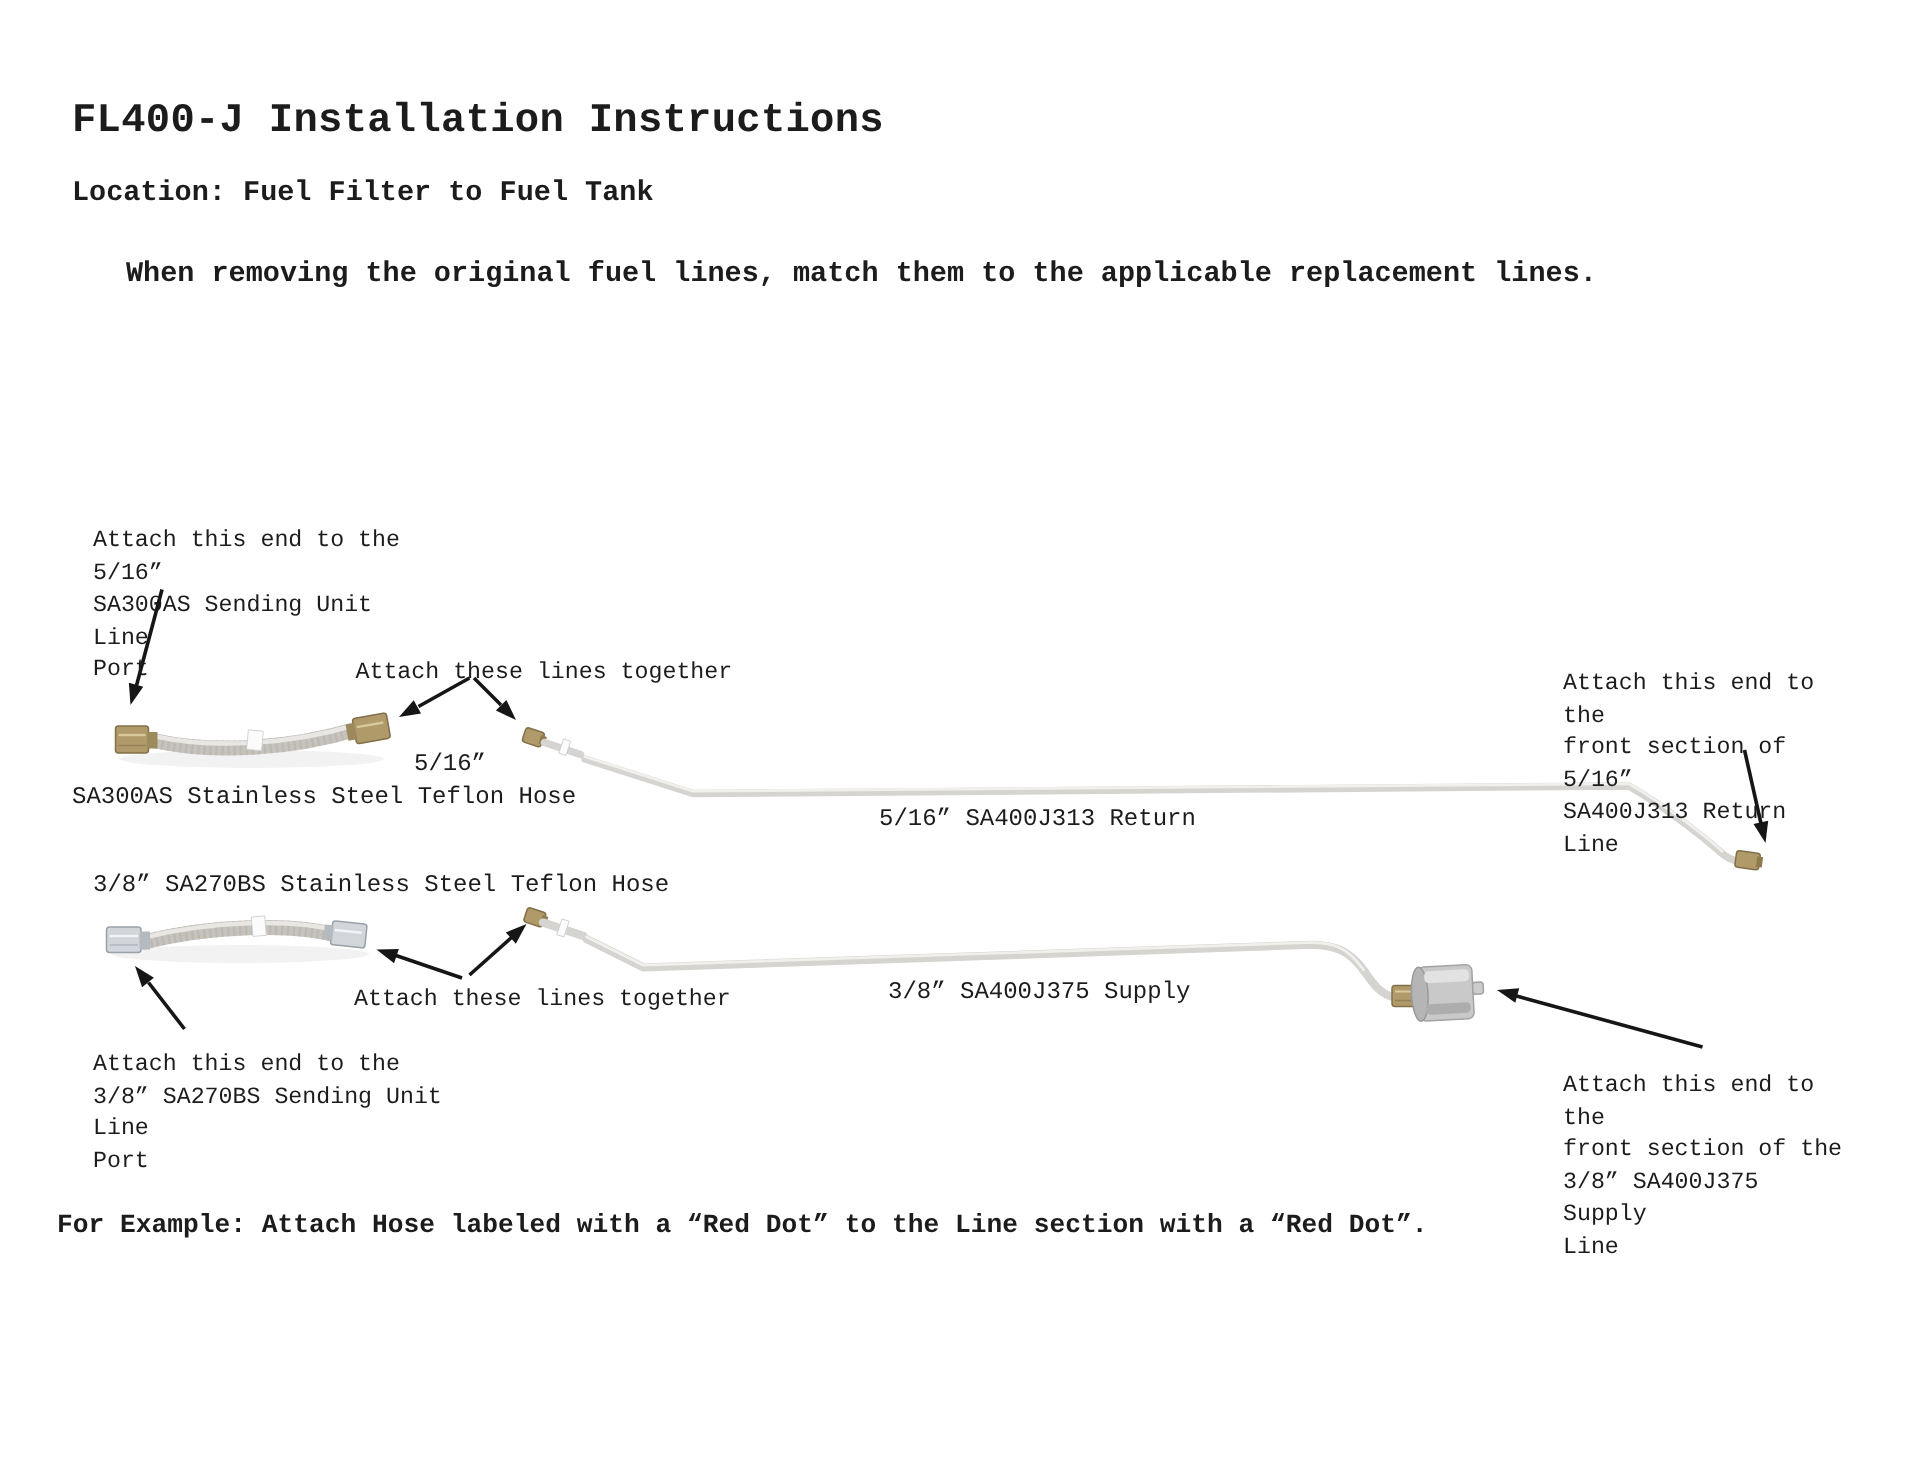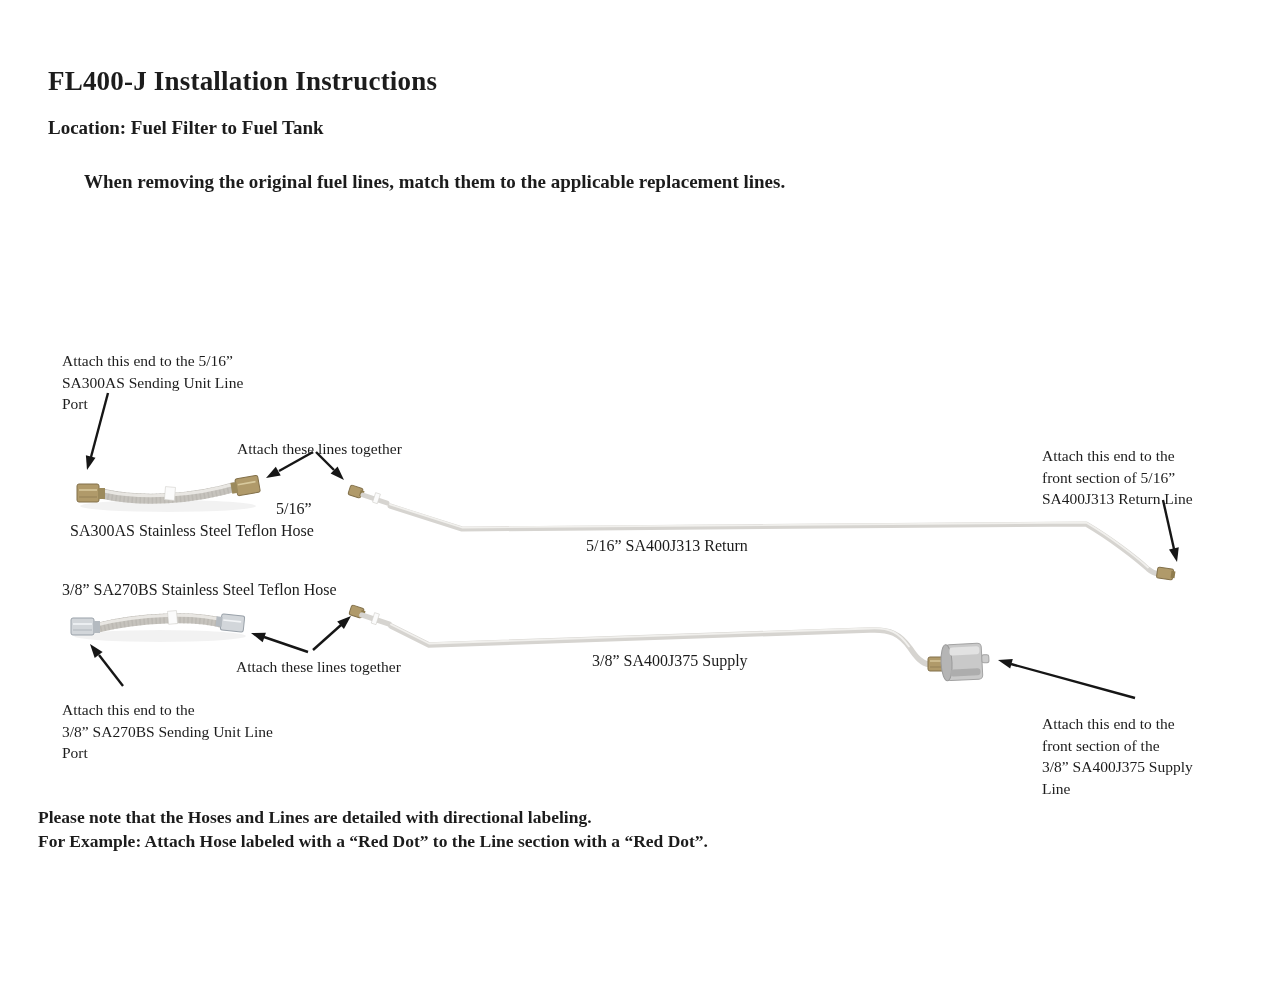--- a/index.html
+++ b/index.html
@@ -1,18 +1,18 @@
 <!DOCTYPE html>
 <html><head>
 <meta charset="utf-8">
 <style>
   html,body{margin:0;padding:0;background:#ffffff;}
   .page{
     position:relative;width:1280px;height:963px;background:#ffffff;
-    font-family:Liberation Serif, serif;color:#1c1c1c;overflow:hidden;
+    font-family:Liberation Mono, monospace;color:#1c1c1c;overflow:hidden;
   }
   .abs{position:absolute;}
   .title{font-size:27px;font-weight:700;letter-spacing:.2px;}
   .h2{font-size:19px;font-weight:700;}
   .note{font-size:15.5px;line-height:21.5px;white-space:pre-line;margin-top:10px;}
   .lbl{font-size:16px;}
   .footer-line{font-size:17.5px;font-weight:700;line-height:24px;}
   svg.diagram{position:absolute;left:0;top:0;}
   .arrow line{stroke:#161616;stroke-width:2.4;}
   .arrow polygon{fill:#161616;stroke:none;}
@@ -158,21 +158,21 @@
   <div class="abs h2" style="left:48px;top:171px;margin-left:36px;">When removing the original fuel lines, match them to the applicable replacement lines.</div>
 
   <div class="abs note" style="left:62px;top:340px;width:230px;">Attach this end to the 5/16”
 SA300AS Sending Unit Line
 Port</div>
 
   <div class="abs note" style="left:237px;top:428px;">Attach these lines together</div>
 
   <div class="abs lbl" style="left:276px;top:500px;">5/16”</div>
 
-  <div class="abs lbl" style="left:70px;top:522px;">SA300AS Stainless Steel Teflon Hose</div>
+  <div class="abs lbl" style="left:48px;top:522px;">SA300AS Stainless Steel Teflon Hose</div>
 
   <div class="abs lbl" style="left:62px;top:581px;">3/8” SA270BS Stainless Steel Teflon Hose</div>
 
   <div class="abs note" style="left:236px;top:646px;">Attach these lines together</div>
 
   <div class="abs note" style="left:62px;top:689px;width:250px;">Attach this end to the
 3/8” SA270BS Sending Unit Line
 Port</div>
 
   <div class="abs lbl" style="left:586px;top:537px;">5/16” SA400J313 Return</div>
@@ -182,17 +182,16 @@
   <div class="abs note" style="left:1042px;top:435px;width:190px;">Attach this end to the
 front section of 5/16”
 SA400J313 Return Line</div>
 
   <div class="abs note" style="left:1042px;top:703px;width:190px;">Attach this end to the
 front section of the
 3/8” SA400J375 Supply
 Line</div>
 
   <div class="abs" style="left:38px;top:805px;">
-    <div class="footer-line">Please note that the Hoses and Lines are detailed with directional labeling.</div>
     <div class="footer-line">For Example: Attach Hose labeled with a “Red Dot” to the Line section with a “Red Dot”.</div>
   </div>
 
 </div>
 
 </body></html>

